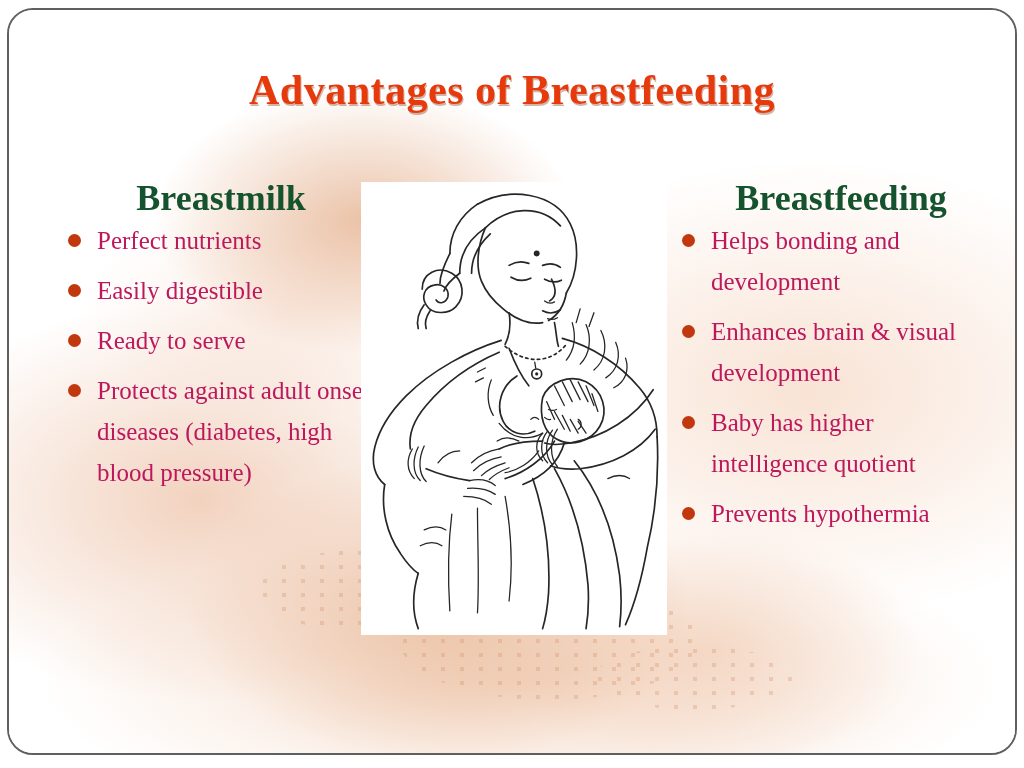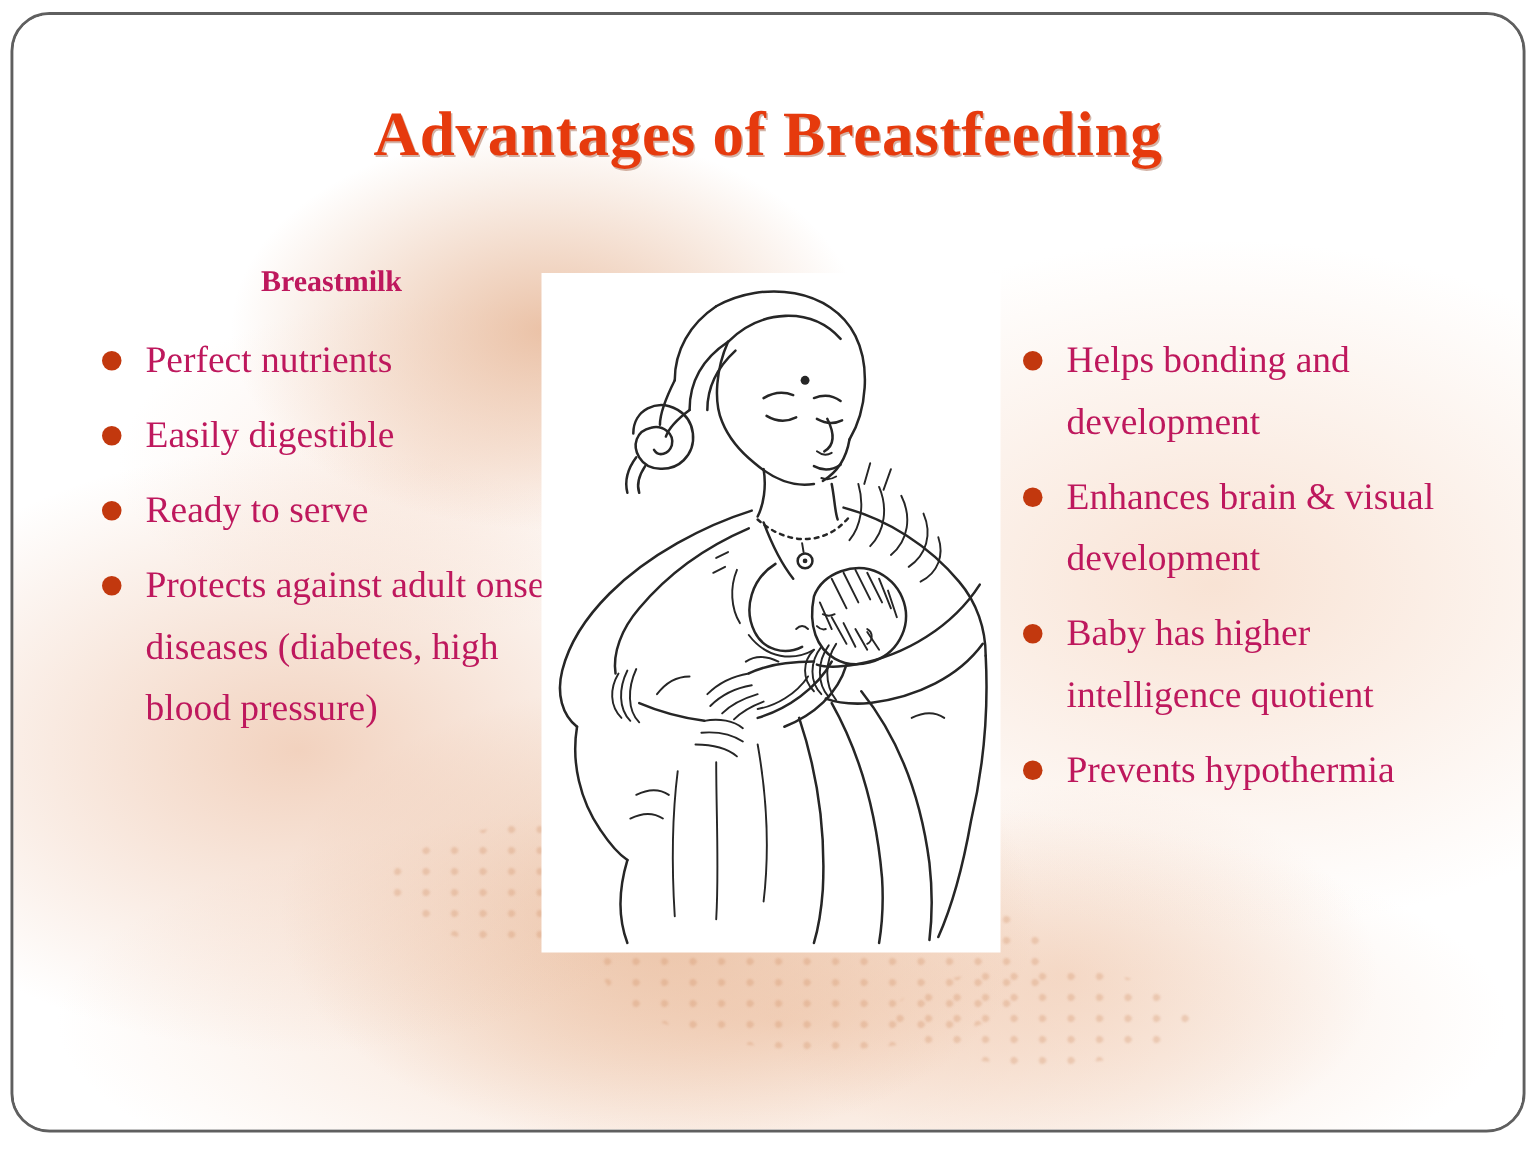--- a/index.html
+++ b/index.html
@@ -22,21 +22,21 @@
   .speckle{position:absolute;border-radius:50%;filter:blur(.6px);opacity:.5;
       background-image:repeating-radial-gradient(circle at 6px 5px, rgba(205,135,90,.55) 0 2.4px, rgba(205,135,90,0) 2.4px 100%);
       background-size:19px 14px;}
   .sp1{left:250px;top:538px;width:240px;height:86px;}
   .sp2{left:390px;top:570px;width:300px;height:120px;}
   .sp3{left:585px;top:636px;width:200px;height:64px;}
 
   .title{position:absolute;left:0;top:56px;width:100%;text-align:center;margin:0;
          font-size:42px;font-weight:bold;color:#e63a0d;letter-spacing:.5px;
          text-shadow:1px 1.5px 0 rgba(130,40,5,.35);}
-  .col-header{position:absolute;margin:0;font-size:20px;font-weight:bold;color:#be185d;text-align:center;}
+  .col-header{position:absolute;margin:0;font-size:36px;font-weight:bold;color:#14532d;text-align:center;}
   .hdr-left{left:44px;top:167px;width:336px;}
   .hdr-right{left:656px;top:167px;width:352px;}
 
   ul.bullets{position:absolute;list-style:none;margin:0;padding:0;top:210px;}
   ul.bullets.left{left:44px;width:336px;}
   ul.bullets.right{left:658px;width:297px;}
   ul.bullets li{position:relative;padding-left:44px;margin:0 0 9px 0;
                 font-size:25px;line-height:41px;color:#be185d;}
   ul.bullets.left li .txt{display:inline-block;max-width:280px;}
   ul.bullets.right li .txt{display:inline-block;max-width:288px;}
@@ -55,20 +55,21 @@
 <div class="stage">
   <div class="frame">
     <div class="bg"></div>
     <div class="speckle sp1"></div>
     <div class="speckle sp2"></div>
     <div class="speckle sp3"></div>
 
     <h1 class="title"><span>Advantages of Breastfeeding</span></h1>
 
     <h2 class="col-header hdr-left">Breastmilk</h2>
+    <h2 class="col-header hdr-right">Breastfeeding</h2>
 
     <ul class="bullets left">
       <li><span class="dot"></span><span class="txt">Perfect nutrients</span></li>
       <li><span class="dot"></span><span class="txt">Easily digestible</span></li>
       <li><span class="dot"></span><span class="txt">Ready to serve</span></li>
       <li><span class="dot"></span><span class="txt">Protects against adult onset diseases (diabetes, high blood pressure)</span></li>
     </ul>
 
     <ul class="bullets right">
       <li><span class="dot"></span><span class="txt">Helps bonding and development</span></li>

